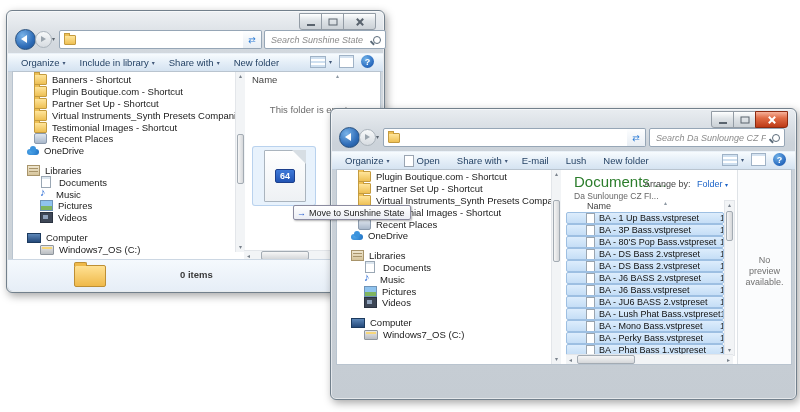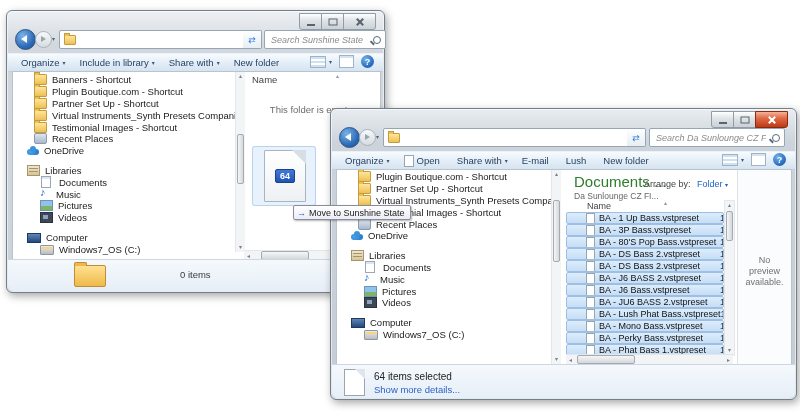--- a/index.html
+++ b/index.html
@@ -164,21 +164,21 @@
 
   .preview{position:absolute;left:400px;top:0;bottom:0;right:0;border-left:1px solid #dfe3e7;
       background:#fbfcfd;}
   .preview .ptext{position:absolute;left:4px;right:4px;top:85px;text-align:center;
       color:#707070;font-size:9px;line-height:11px;}
 
   
   .status{position:absolute;left:1px;right:1px;bottom:1px;
       background:linear-gradient(#f5f9fd,#e6eef7);border-top:1px solid #ccd7e3;
       border-radius:0 0 5px 5px;}
-  #win-back .status{height:31px;}
+  #win-back .status{height:31px;font-weight:bold;}
   #win-front .status{height:33px;}
   .bigfolder{position:absolute;left:66px;top:5px;width:30px;height:20px;border-radius:2px;
       background:linear-gradient(#ffe193,#efb94a);border:1px solid #bd8f35;}
   .bigfolder::before{content:"";position:absolute;left:-1px;top:-4px;width:11px;height:3px;
       background:#efb94a;border:1px solid #bd8f35;border-bottom:0;border-radius:2px 2px 0 0;}
   .count-text{position:absolute;left:172px;top:9px;font-size:9.5px;color:#3a3a3a;}
   .bigdoc{position:absolute;left:12px;top:4px;width:19px;height:25px;background:#fff;
       border:1px solid #9aa5b0;}
   .bigdoc::after{content:"";position:absolute;top:-1px;right:-1px;
       border:5px solid transparent;border-top-color:#dfe5ea;border-right-color:#dfe5ea;}
@@ -619,25 +619,20 @@
         <span class="hspace"></span>
         <span class="sa">▸</span>
       </div>
     </div>
 
     <div class="preview">
       <div class="ptext">No preview available.</div>
     </div>
   </div>
 
-  <div class="status">
-    <div class="bigdoc"></div>
-    <span class="st1">64 items selected</span>
-    <span class="st2">Show more details...</span>
-  </div>
 </div>
 
 <div class="ghost">
   <div class="gpage">
     <span class="gbadge">64</span>
   </div>
 </div>
 <div class="tip">
   <span class="mv">→</span>
   <span>Move to Sunshine State</span>

